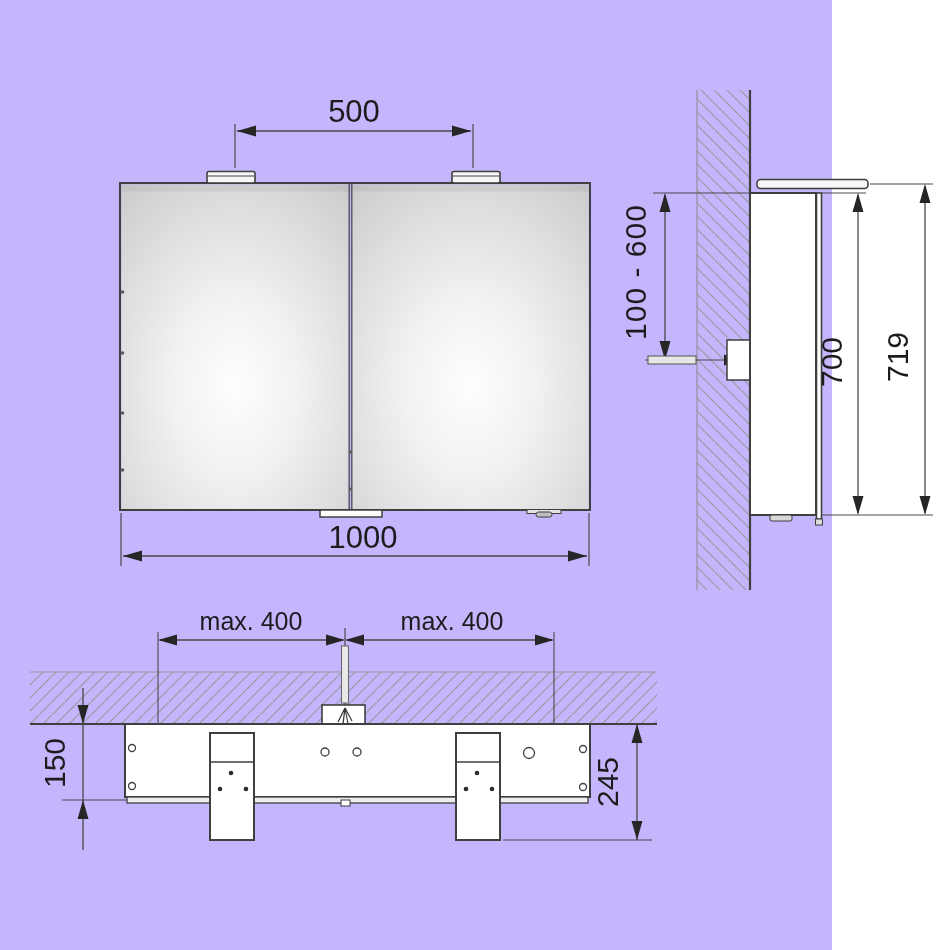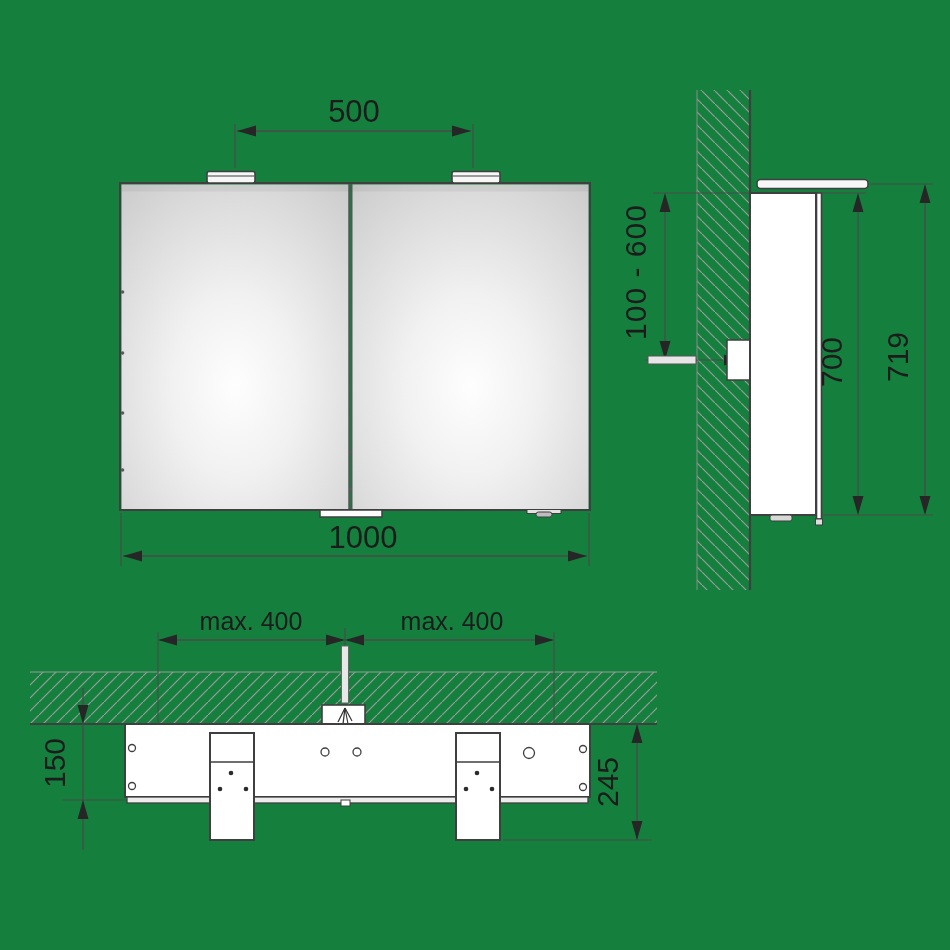--- a/index.html
+++ b/index.html
@@ -5,23 +5,23 @@
   html, body {
     margin: 0;
     padding: 0;
     background: #ffffff;
     width: 950px;
     height: 950px;
     overflow: hidden;
   }
   .stage {
     position: relative;
-    width: 950px;
+    width: 832px;
     height: 950px;
-    background: #15803d;
+    background: #c4b5fd;
   }
   svg text {
     font-family: "Liberation Sans", "DejaVu Sans", sans-serif;
     fill: #1c1c1c;
   }
   .dim-num  { font-size: 30px; }
   .dim-num-lg { font-size: 31px; }
   .dim-max  { font-size: 25px; }
   .range { letter-spacing: 1px; }
 </style>

